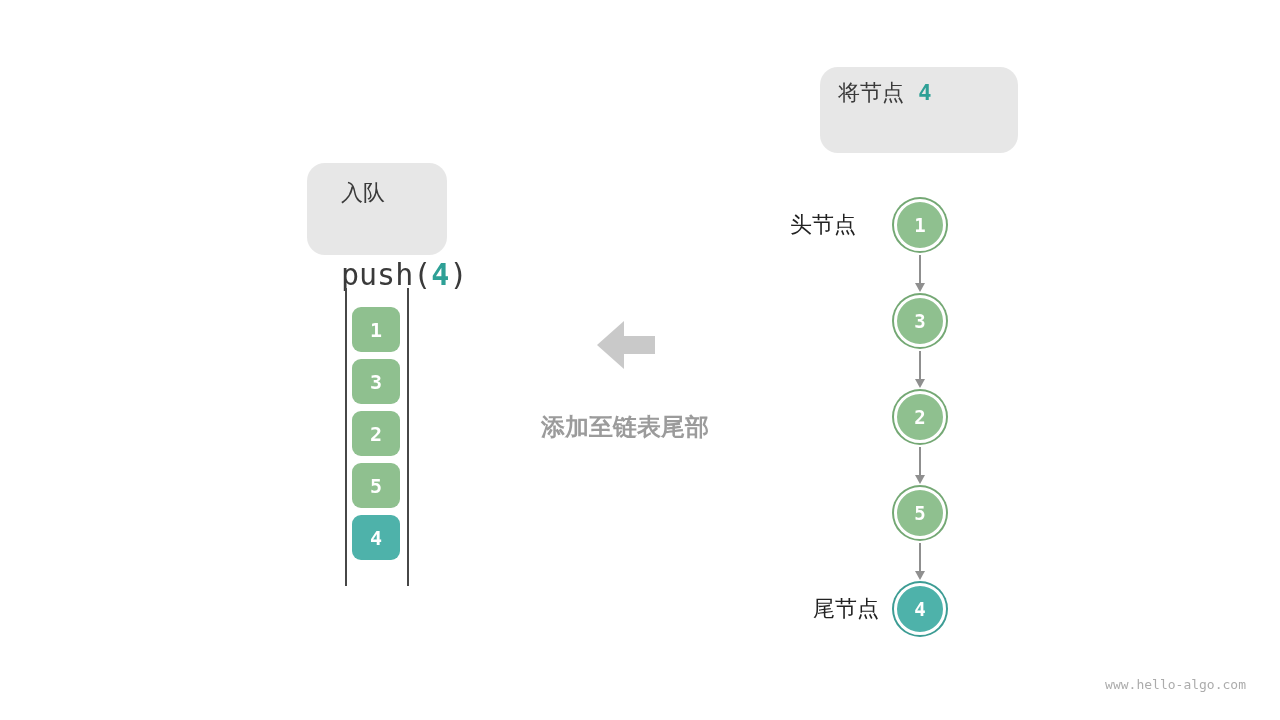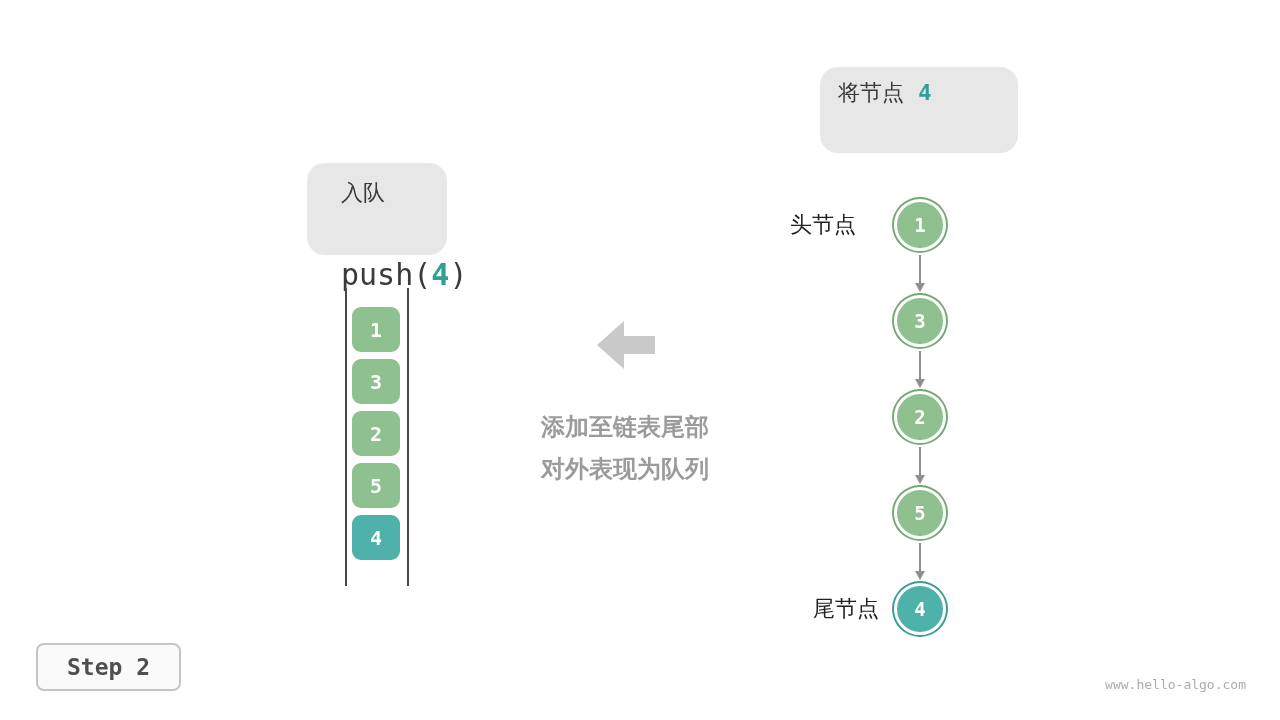--- a/index.html
+++ b/index.html
@@ -142,21 +142,20 @@
   </div>
 
   <div class="abs big-arrow">
     <svg width="58" height="48" viewBox="0 0 58 48" aria-hidden="true">
       <polygon points="0,24 27,0 27,15 58,15 58,33 27,33 27,48" fill="currentColor"></polygon>
     </svg>
   </div>
 
   <div class="abs center-note">
     <div>添加至链表尾部</div>
-    <div>对外表现为队列</div>
   </div>
 
   <div class="node-label head-label">头节点</div>
   <div class="node-label tail-label">尾节点</div>
 
   <div class="lnode" style="top:199px;" data-type="green">
     <span>1</span>
   </div>
   <div class="varrow" style="top:255px;"></div>
 
@@ -172,19 +171,16 @@
 
   <div class="lnode" style="top:487px;" data-type="green">
     <span>5</span>
   </div>
   <div class="varrow" style="top:543px;"></div>
 
   <div class="lnode" style="top:583px;" data-type="teal">
     <span>4</span>
   </div>
 
-  <div class="abs step-box">
-    <span>Step 2</span>
-  </div>
 
   <div class="abs watermark">www.hello-algo.com</div>
 
 </div>
 
 </body></html>

